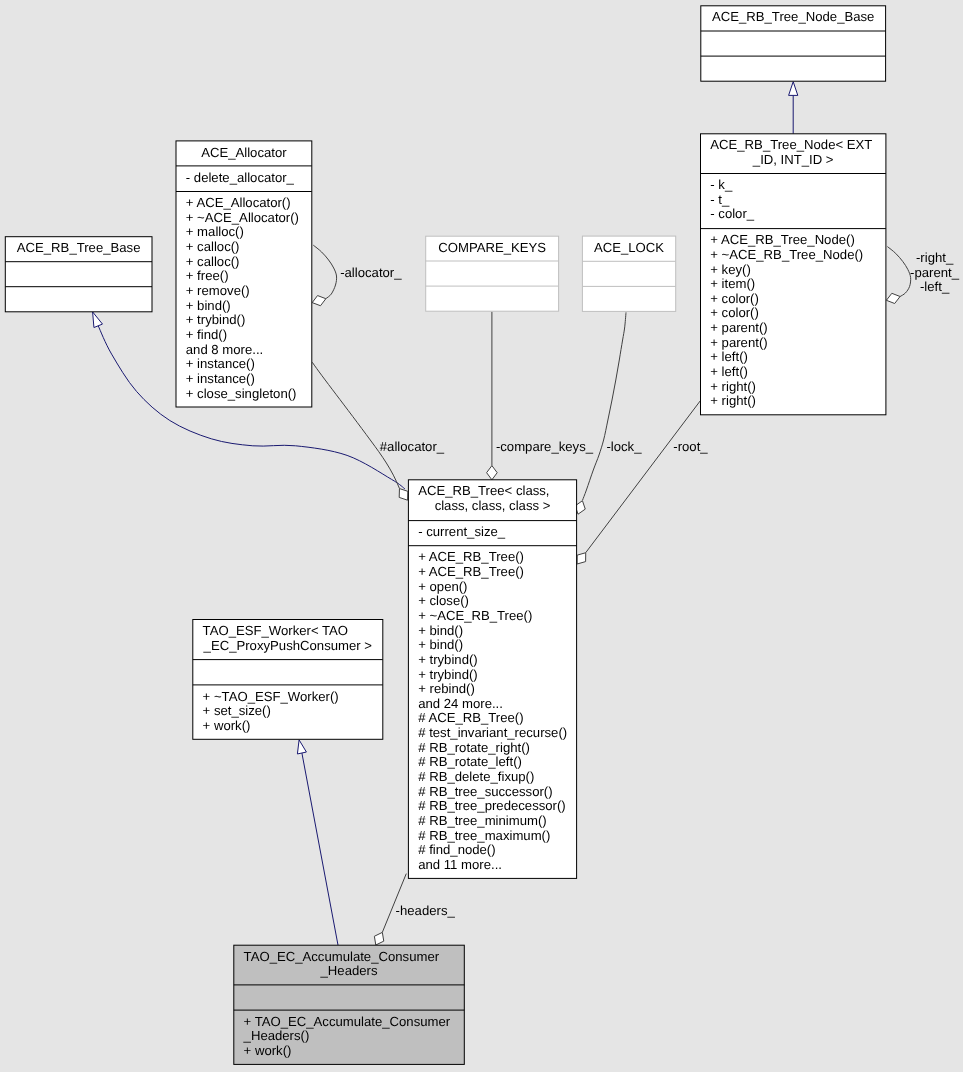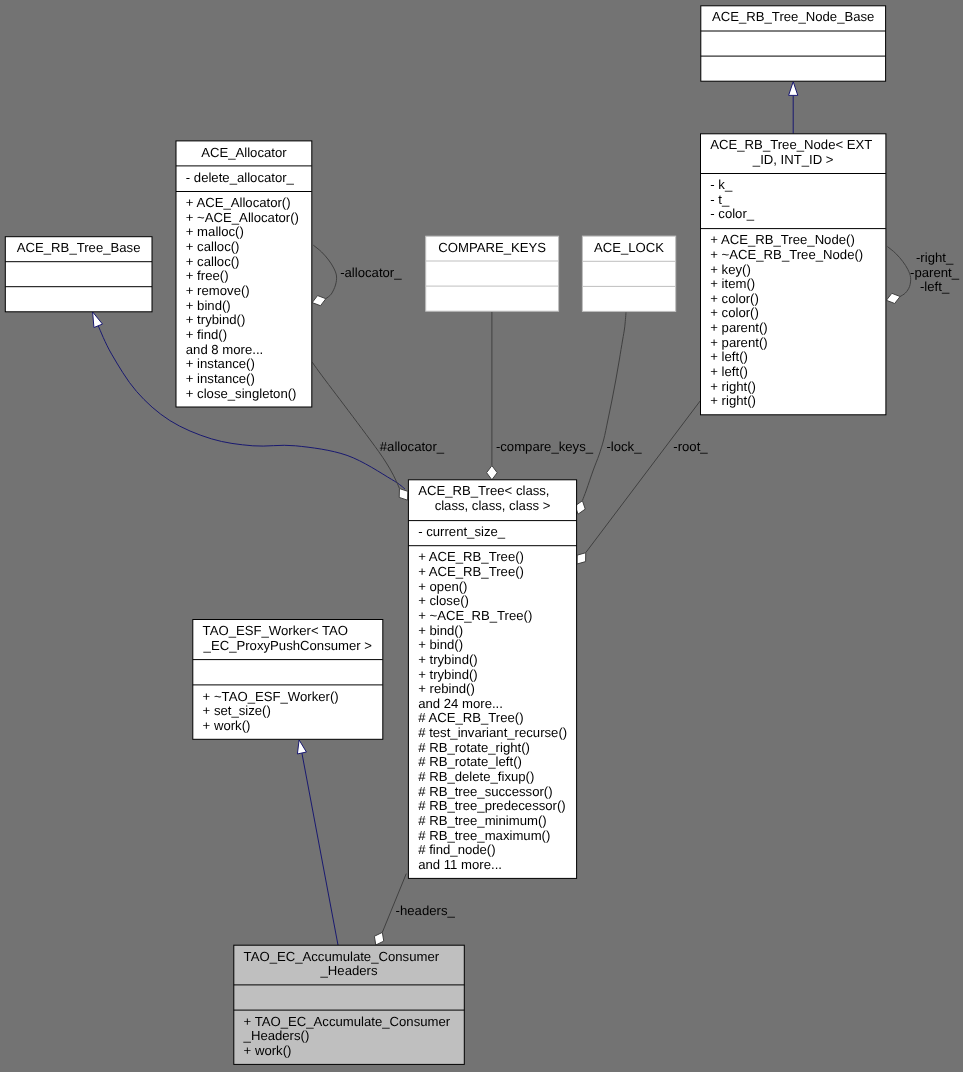--- a/index.html
+++ b/index.html
@@ -1,18 +1,18 @@
 <!DOCTYPE html>
 <html><head>
 <meta charset="utf-8">
 <title>Collaboration diagram</title>
 <style>
   html,body{margin:0;padding:0;background:#ffffff;}
   *{-webkit-font-smoothing:antialiased;text-rendering:geometricPrecision;}
-  #diagram{position:relative;width:963px;height:1072px;overflow:hidden;background:#737373;}
+  #diagram{position:relative;width:963px;height:1072px;overflow:hidden;background:#e5e5e5;}
   svg#graph{display:block;width:963px;height:1072px;will-change:transform;}
   .uml-text{font-family:"Liberation Sans",sans-serif;font-size:13.15px;fill:#000000;
             white-space:pre;}
   .uml-title{text-anchor:middle;}
   .uml-member{text-anchor:start;}
   .edge-label{font-family:"Liberation Sans",sans-serif;font-size:13.15px;fill:#000000;}
   .node-box{fill:#ffffff;}
   .node-box.focus{fill:#bfbfbf;}
   .node-line{stroke:#000000;stroke-width:1;fill:none;}
   .node-line.template{stroke:#bfbfbf;}

